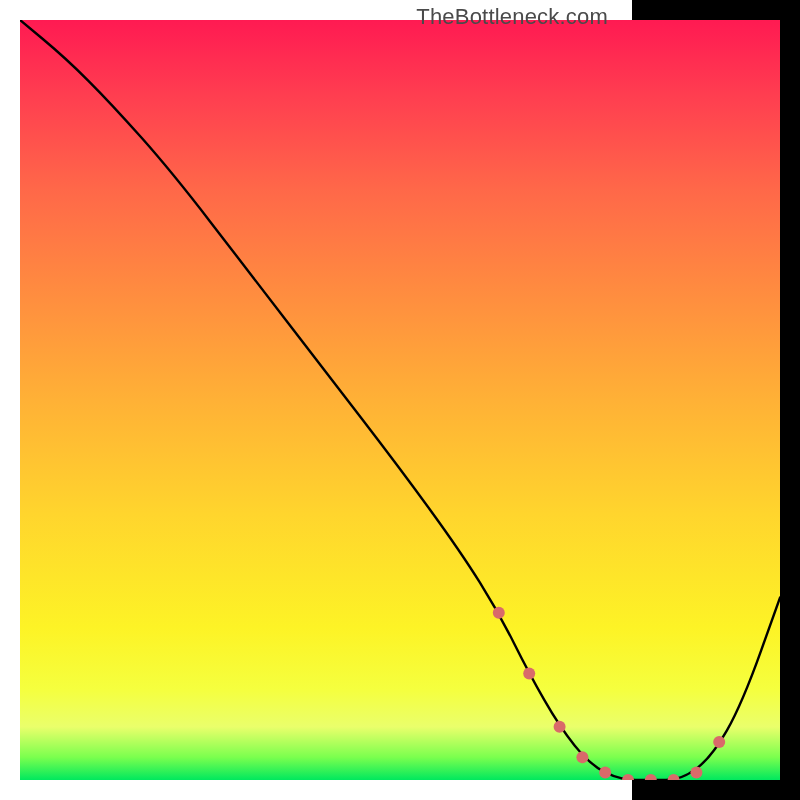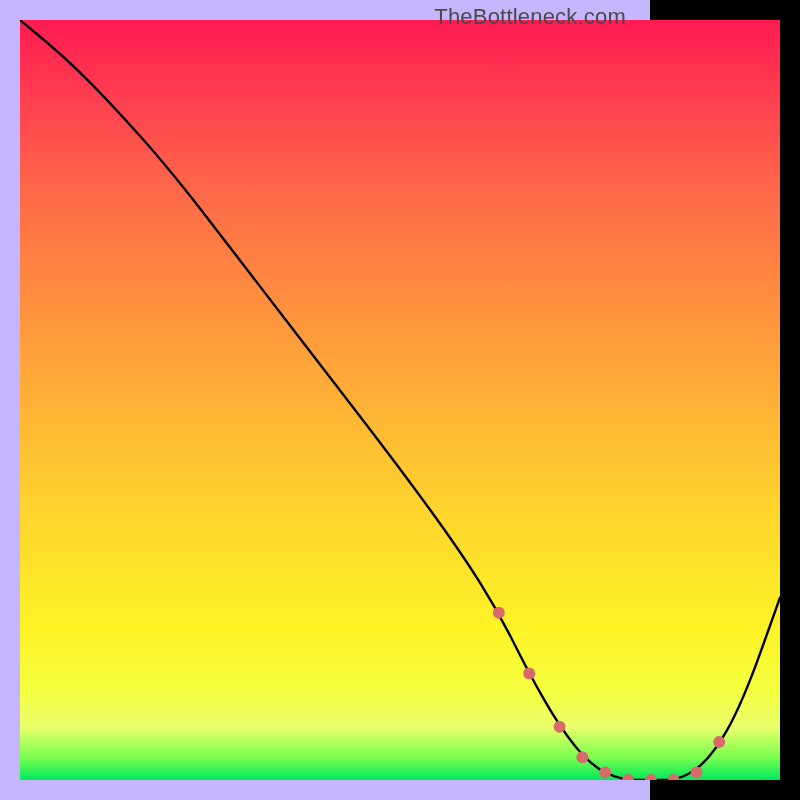--- a/index.html
+++ b/index.html
@@ -8,22 +8,21 @@
     width: 800px;
     height: 800px;
     background: #000;
     overflow: hidden;
     font-family: Arial, Helvetica, sans-serif;
   }
   .frame {
     position: absolute;
     left: 0; top: 0;
     width: 632px; height: 800px;
-    background: #c4b5fd;
-    padding-left: 18px;
+    background: #ffffff;
   }
   .plot-area {
     position: absolute;
     left: 20px; top: 20px;
     width: 760px; height: 760px;
     background: linear-gradient(to bottom,
       #ff1a52 0%,
       #ff3e50 10%,
       #ff6749 22%,
       #ff8a40 35%,

